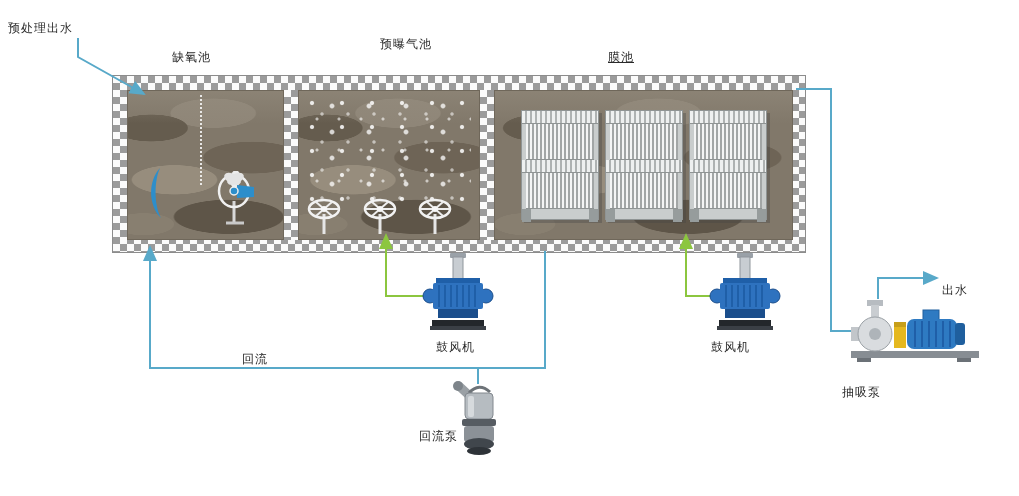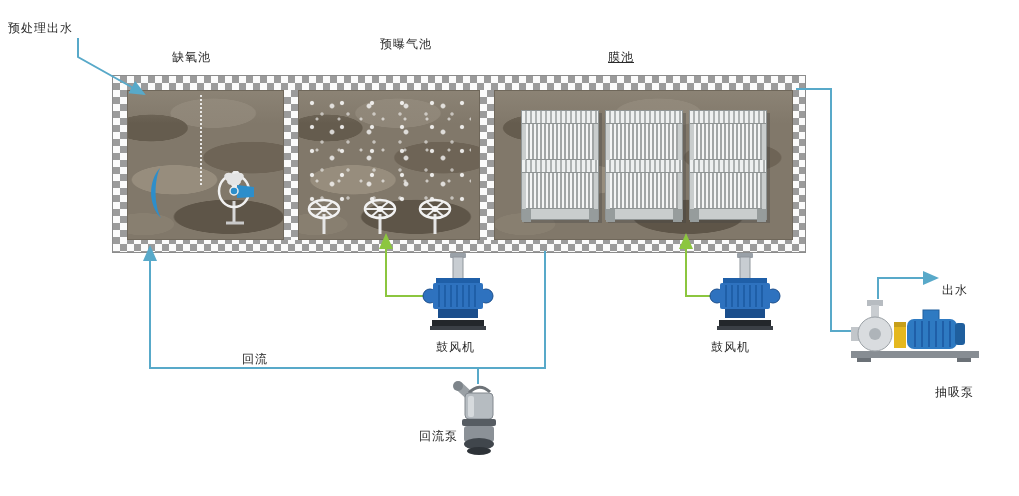--- a/index.html
+++ b/index.html
@@ -88,21 +88,21 @@
   </svg>
 
   <div class="label" style="left:8px;top:20px;">预处理出水</div>
   <div class="label" style="left:172px;top:49px;">缺氧池</div>
   <div class="label" style="left:348px;top:36px;margin-left:32px;">预曝气池</div>
   <div class="label" style="left:608px;top:49px;text-decoration:underline;">膜池</div>
   <div class="label" style="left:436px;top:339px;">鼓风机</div>
   <div class="label" style="left:711px;top:339px;">鼓风机</div>
   <div class="label" style="left:242px;top:351px;">回流</div>
   <div class="label" style="left:419px;top:428px;text-align:center;">回流泵</div>
-  <div class="label" style="left:935px;top:384px;">抽吸泵</div>
+  <div class="label" style="left:842px;top:384px;">抽吸泵</div>
   <div class="label" style="left:942px;top:270px;margin-top:12px;">出水</div>
 
   <div class="tank checker">
 
     <div class="section water sec1">
       <div class="dashed-divider"></div>
       <svg style="position:absolute;left:18px;top:76px;" width="20" height="52" viewBox="0 0 20 52">
         <path d="M14,1 C2,14 2,38 15,51 C8,38 8,14 14,1 Z" fill="#2d8ecb"></path>
       </svg>
       <svg style="position:absolute;left:80px;top:80px;" width="54" height="58" viewBox="0 0 54 58">

